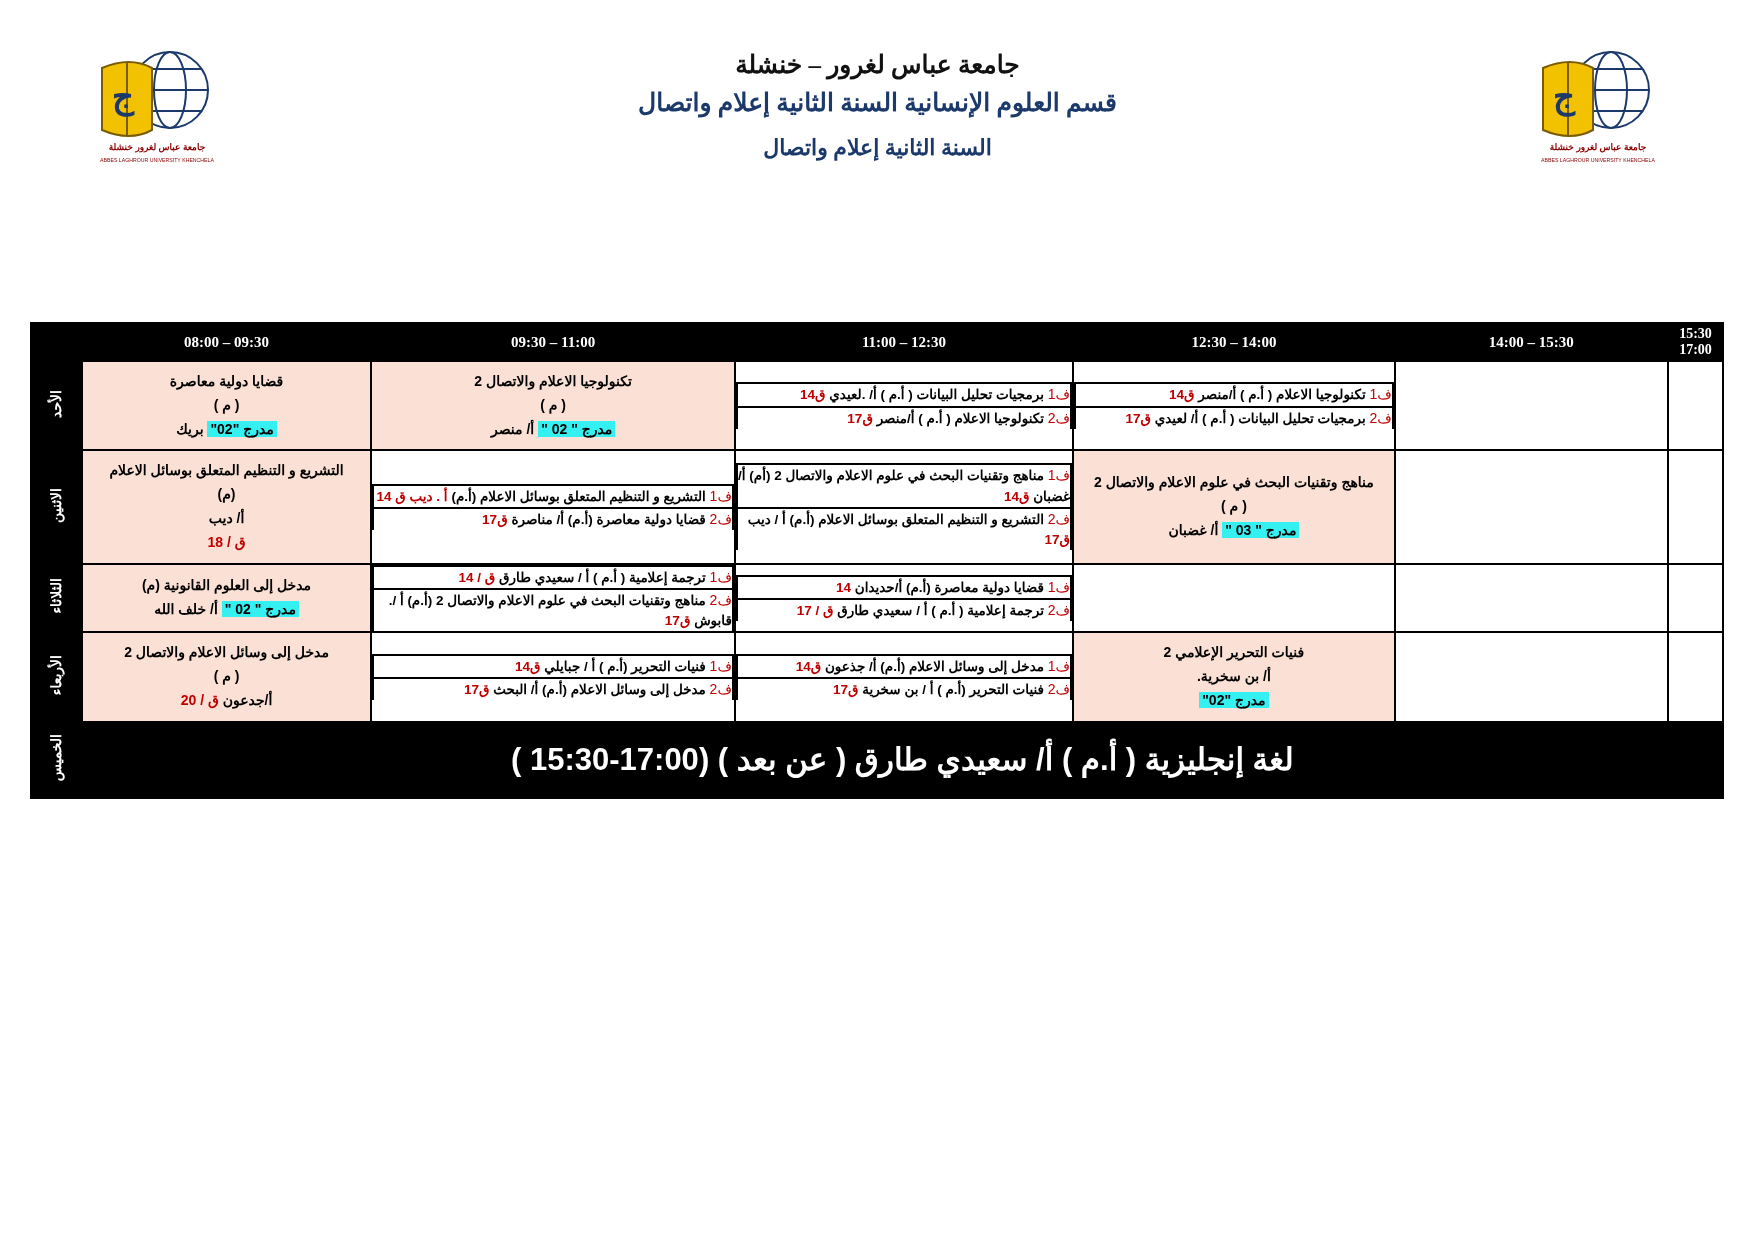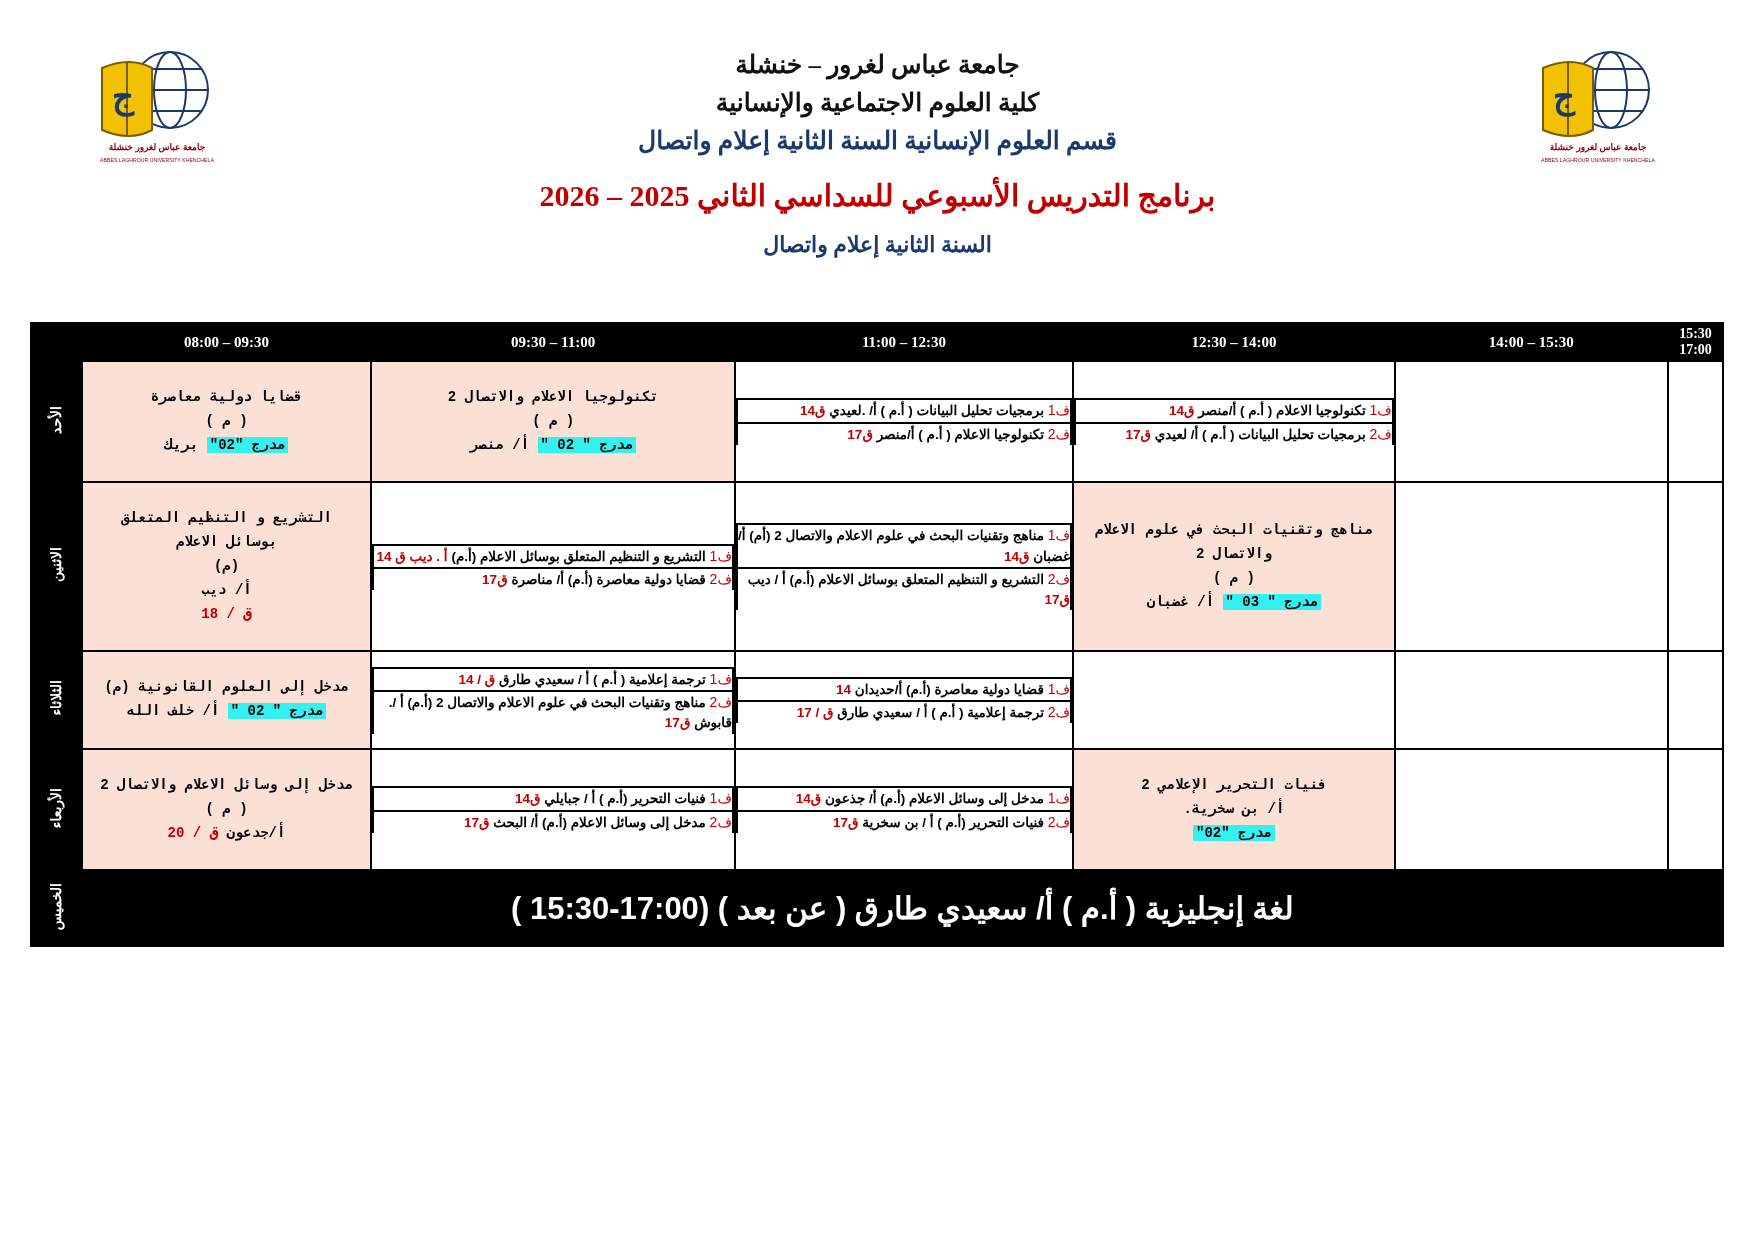--- a/index.html
+++ b/index.html
@@ -50,22 +50,22 @@
   .hl{background:#35f0f0;padding:0 3px;font-weight:bold;}
   .nm{font-weight:bold;}
 
   .splitrow{border-collapse:collapse;width:100%;height:100%;table-layout:fixed;}
   .splitrow td{border:0;border-bottom:1px solid #000;height:50%;
                padding:5px 8px;font-size:13.5px;line-height:1.5;
                font-family:"Liberation Sans",sans-serif;font-weight:bold;
                text-align:right;vertical-align:middle;}
   .splitrow tr:last-child td{border-bottom:0;}
 
-  .onecell{padding:24px 10px;font-size:14px;line-height:1.7;text-align:center;
-           font-family:Liberation Mono, monospace;font-weight:bold;}
+  .onecell{padding:8px 10px;font-size:14px;line-height:1.7;text-align:center;
+           font-family:Liberation Sans, sans-serif;font-weight:bold;}
 
   
   td.thu-bar{background:#000;color:#fff;text-align:center;height:74px;}
   .thu-txt{font-size:31px;font-weight:bold;font-family:"Liberation Sans",sans-serif;
            white-space:nowrap;}
 </style>
 </head>
 <body>
 
 <div class="page">
@@ -99,23 +99,21 @@
       <path d="M20 30 L20 92 Q48 104 70 92 L70 30 Q48 18 20 30 Z" fill="#f2c200" stroke="#7a5c00" stroke-width="2"></path>
       <path d="M45 24 L45 98" stroke="#7a5c00" stroke-width="2"></path>
       <text x="52" y="70" font-family="'Liberation Serif',serif" font-size="34" fill="#1b3a6b" font-weight="bold">ج</text>
       <text x="75" y="112" font-family="'Liberation Sans',sans-serif" font-size="9" fill="#8b0000" text-anchor="middle" font-weight="bold">جامعة عباس لغرور خنشلة</text>
       <text x="75" y="124" font-family="'Liberation Sans',sans-serif" font-size="5.2" fill="#8b0000" text-anchor="middle">ABBES LAGHROUR UNIVERSITY KHENCHELA</text>
     </svg>
   </div>
 
   <div class="header">
     <div class="line h1">جامعة عباس لغرور – خنشلة</div>
-    <div class="line h2">كلية العلوم الاجتماعية والإنسانية</div>
     <div class="line h3">قسم العلوم الإنسانية السنة الثانية إعلام واتصال</div>
-    <div class="line h4">برنامج التدريس الأسبوعي  للسداسي الثاني   2025 – 2026</div>
     <div class="line h5">السنة الثانية إعلام واتصال</div>
   </div>
 
   <div class="tbl-wrap">
   <table class="sched">
     <colgroup>
       <col style="width:50px">
           <col style="width:248px">
           <col style="width:292px">
       <col style="width:307px">

